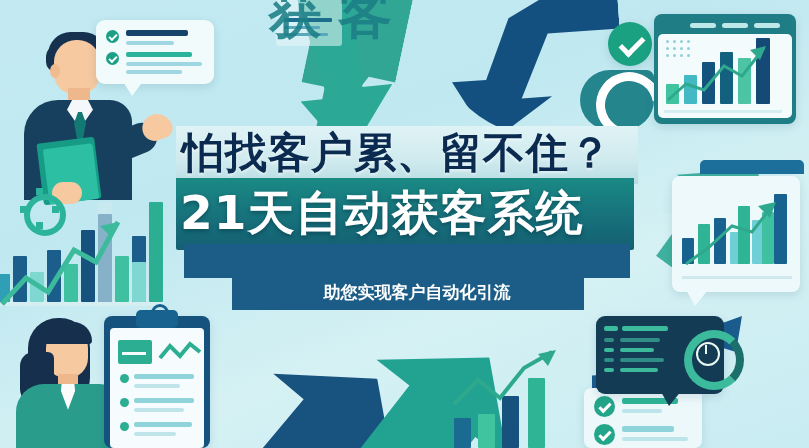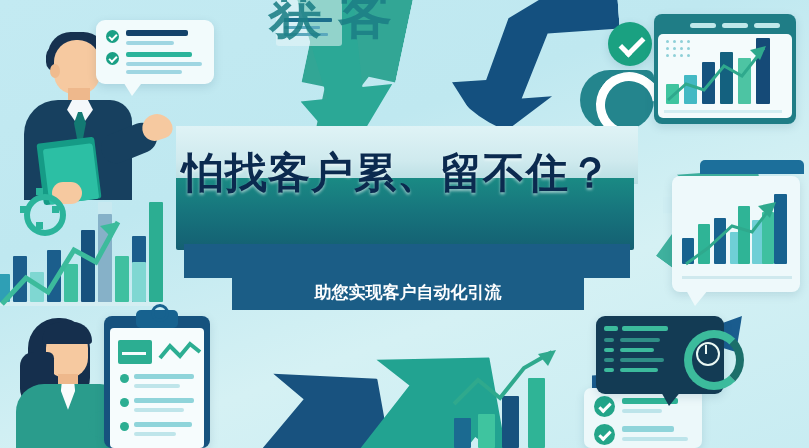--- a/index.html
+++ b/index.html
@@ -179,31 +179,31 @@
      background:linear-gradient(180deg,#dff3f6 0%,#cfeaee 60%,#b7dde2 100%);}
   .band-teal{position:absolute;left:0;top:52px;width:458px;height:72px;
      background:linear-gradient(180deg,#1a8a84 0%,#17757d 45%,#145f72 100%);
      border-radius:0 0 2px 2px;}
   .band-sub{position:absolute;left:8px;top:118px;width:446px;height:34px;background:#1b5d86;}
   .band-sub2{position:absolute;left:56px;top:150px;width:352px;height:34px;background:#1b5d86;}
 
   .h1{position:absolute;left:6px;top:-2px;width:452px;height:58px;line-height:58px;
      font-size:42px;font-weight:bold;color:#0b2a4f;letter-spacing:1px;white-space:nowrap;
      font-family:"DejaVu Sans","Liberation Sans",sans-serif;
-     text-shadow:0 2px 3px rgba(255,255,255,.55);margin-top:20px;}
+     text-shadow:0 2px 3px rgba(255,255,255,.55);}
   .h2{position:absolute;left:4px;top:50px;width:456px;height:74px;line-height:74px;
      font-size:47px;font-weight:bold;color:#ffffff;letter-spacing:1px;white-space:nowrap;
      font-family:"DejaVu Sans","Liberation Sans",sans-serif;
      text-shadow:0 2px 4px rgba(3,40,55,.45);}
   .sub1{position:absolute;left:8px;top:118px;width:446px;height:34px;line-height:34px;
      text-align:center;font-size:17px;font-weight:bold;color:#ffffff;white-space:nowrap;
      font-family:"DejaVu Sans","Liberation Sans",sans-serif;}
   .sub2{position:absolute;left:56px;top:150px;width:352px;height:34px;line-height:32px;
      text-align:center;font-size:17px;font-weight:bold;color:#ffffff;white-space:nowrap;
-     font-family:"DejaVu Sans","Liberation Sans",sans-serif;}
+     font-family:"DejaVu Sans","Liberation Sans",sans-serif;padding-left:9px;}
 </style>
 </head>
 <body>
 
 <div class="poster">
 
   <div class="arrow-dn-teal"></div>
   <div class="arrow-dn-teal2"></div>
   <div class="arrow-dn-navy"></div>
   <div class="arrow-up-navy"></div>
@@ -405,16 +405,17 @@
     
   </div>
 
   <div class="banner">
     <div class="band-light"></div>
     <div class="band-teal"></div>
     <div class="band-sub"></div>
     <div class="band-sub2"></div>
 
     <div class="h1">怕找客户累、留不住？</div>
+    <div class="h2">21天自动获客系统</div>
     <div class="sub2">助您实现客户自动化引流</div>
   </div>
 
 </div>
 
 </body></html>

